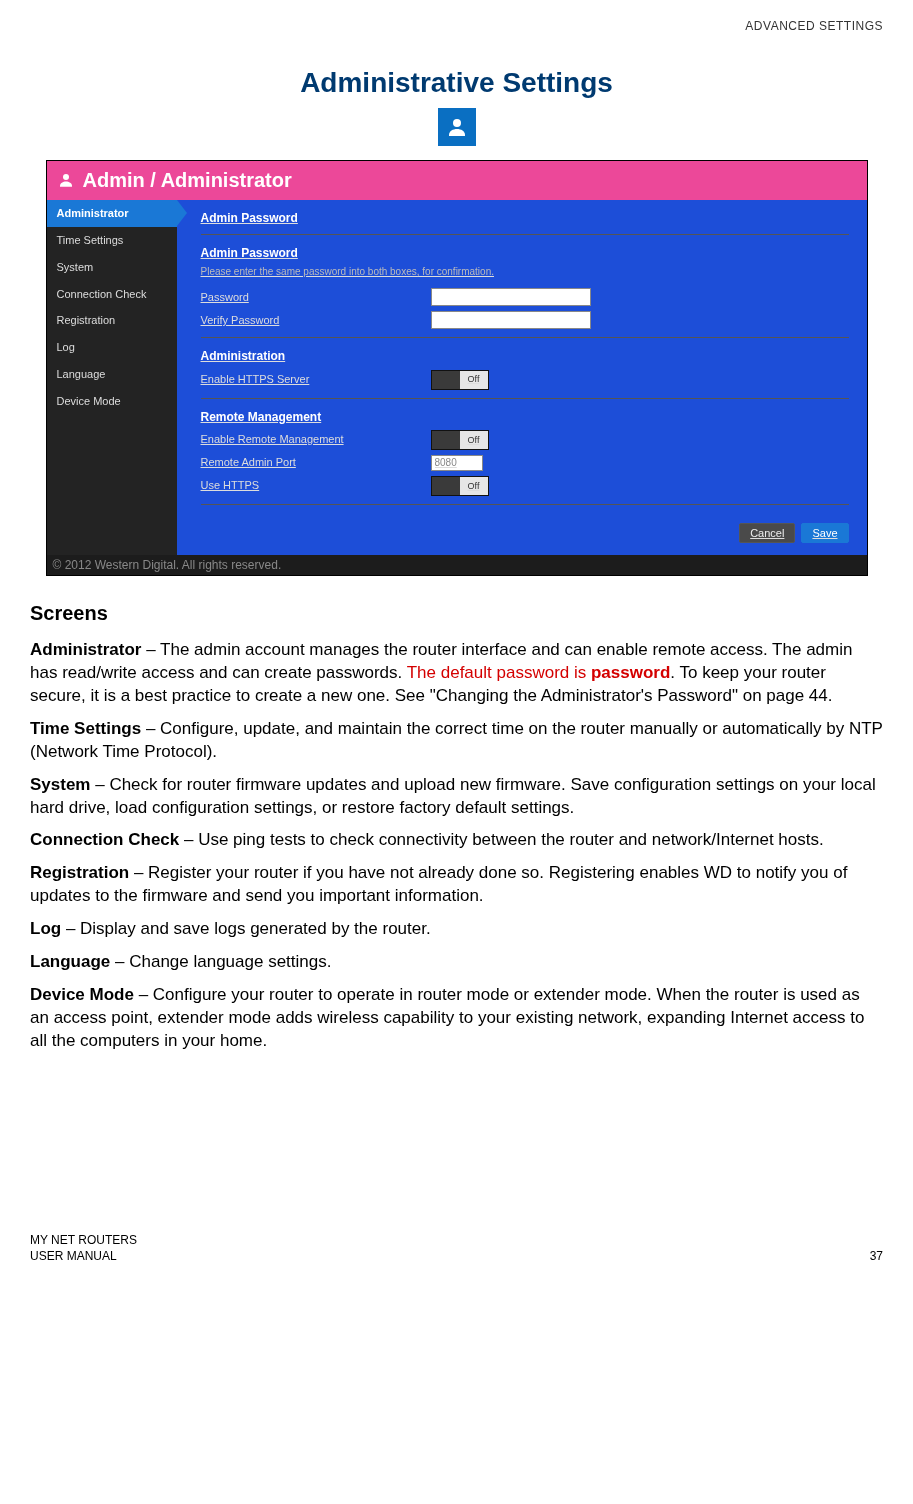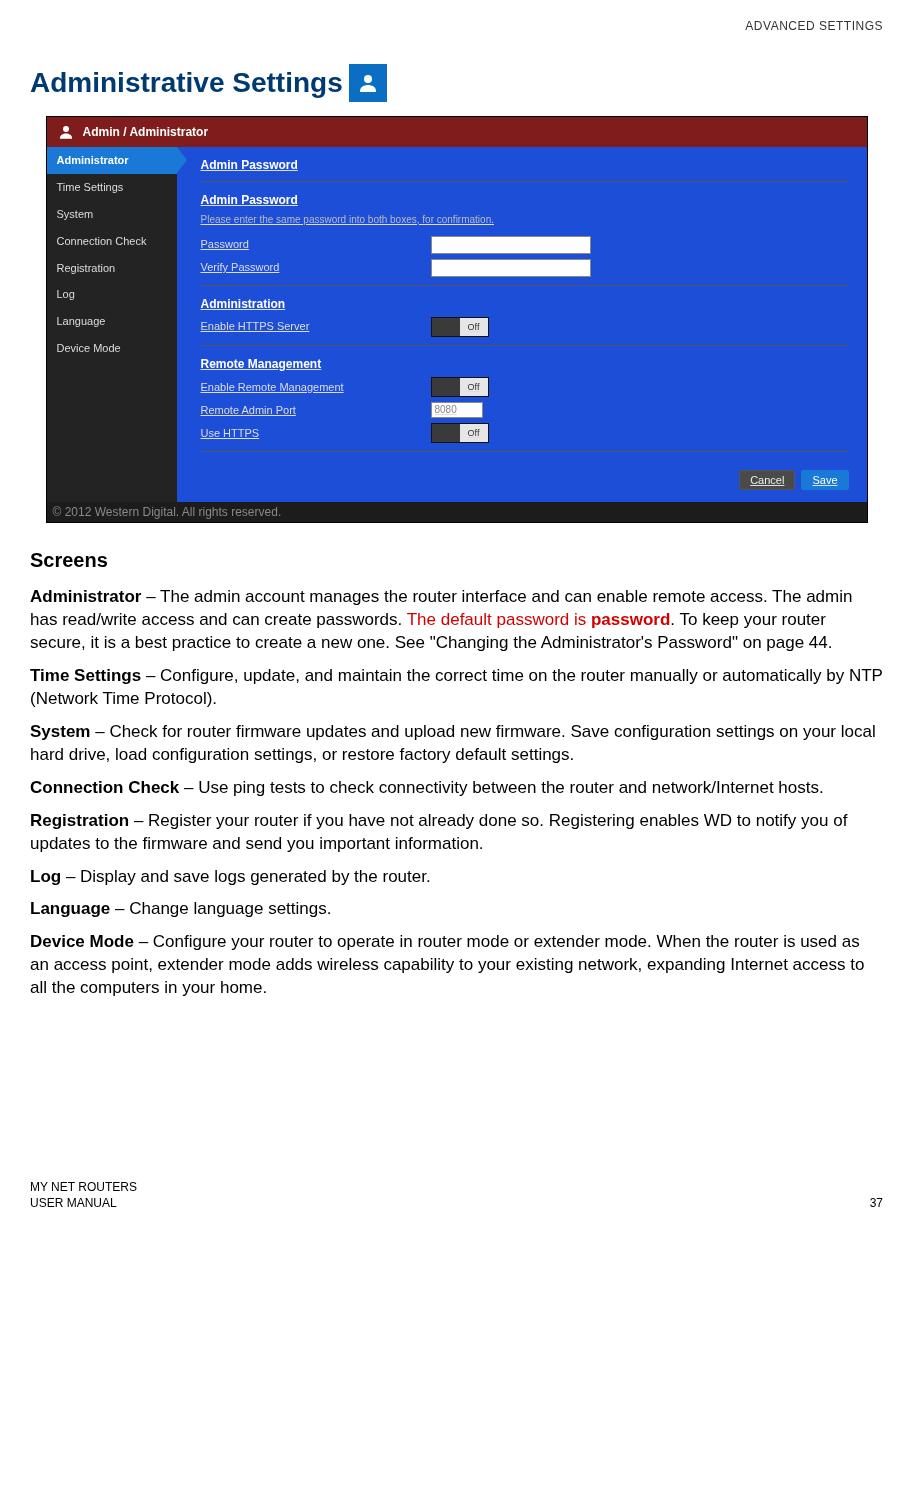--- a/index.html
+++ b/index.html
@@ -18,20 +18,21 @@
     font-size: 12px;
     letter-spacing: 0.5px;
     color: #333;
     margin-bottom: 30px;
   }
   .page-title-row {
     display: flex;
     align-items: center;
     gap: 6px;
     margin-bottom: 14px;
+    flex-direction: column;
   }
   .page-title {
     font-size: 28px;
     font-weight: bold;
     color: #003a70;
   }
   .title-icon {
     width: 38px; height: 38px;
     background: #0a6fc2;
     display: flex; align-items: center; justify-content: center;
@@ -41,24 +42,24 @@
   
   .shot {
     border: 1px solid #000;
     width: 822px;
     font-size: 11px;
     color: #ddd;
     background: #2b2b2b;
     margin: 0 auto 24px auto;
   }
   .shot-header {
-    background: #7f1d1d;
+    background: #ec4899;
     color: #fff;
     font-weight: bold;
-    font-size: 12px;
+    font-size: 20px;
     padding: 6px 10px;
     display: flex; align-items: center; gap: 8px;
   }
   .shot-header svg { width: 18px; height: 18px; fill: #fff; }
   .shot-body { display: flex; }
   .shot-sidebar {
     width: 130px;
     background: #232323;
     padding-top: 0;
   }

